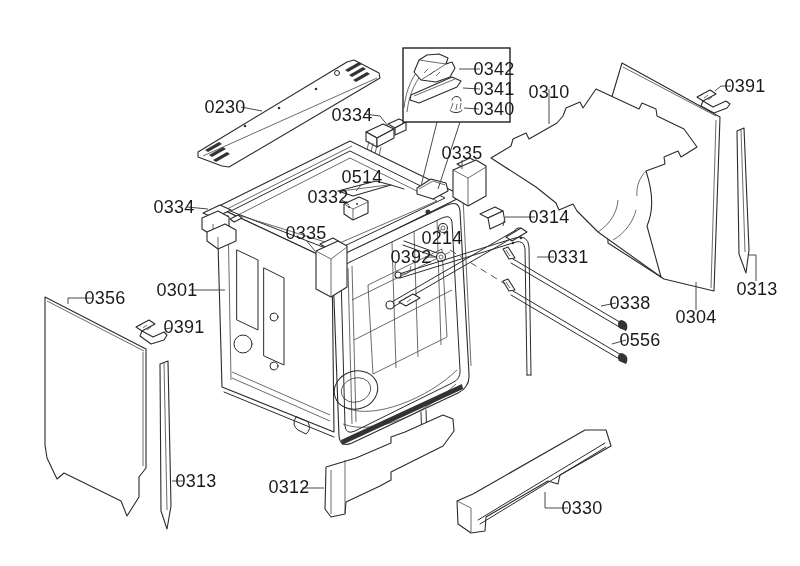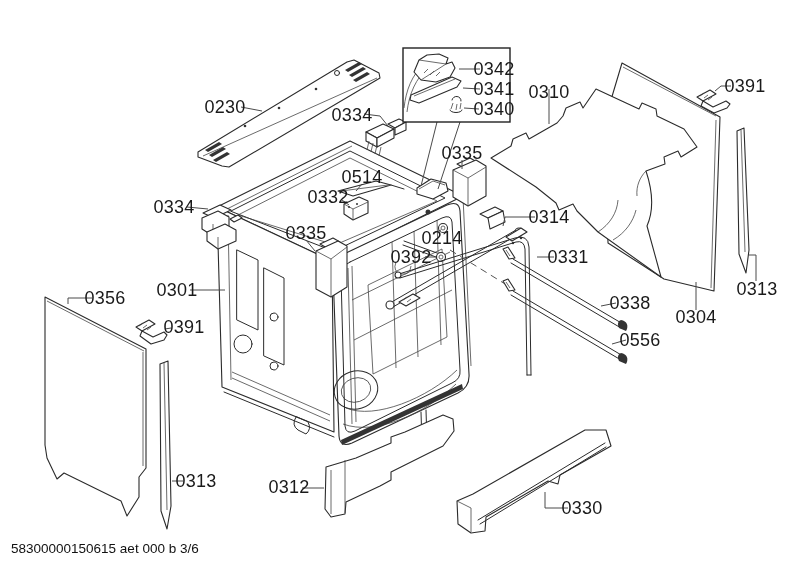--- a/index.html
+++ b/index.html
@@ -300,15 +300,14 @@
 <div class="part-label" style="left:640px;top:340px">0556</div>
 <div class="part-label" style="left:696px;top:317px">0304</div>
 <div class="part-label" style="left:757px;top:289px">0313</div>
 <div class="part-label" style="left:105px;top:298px">0356</div>
 <div class="part-label" style="left:177px;top:290px">0301</div>
 <div class="part-label" style="left:184px;top:327px">0391</div>
 <div class="part-label" style="left:196px;top:481px">0313</div>
 <div class="part-label" style="left:289px;top:487px">0312</div>
 <div class="part-label" style="left:582px;top:508px">0330</div>
 
-<div class="footer-text">58300000150615 aet 000 b 3/6</div>
 
 </div>
 
 </body></html>

